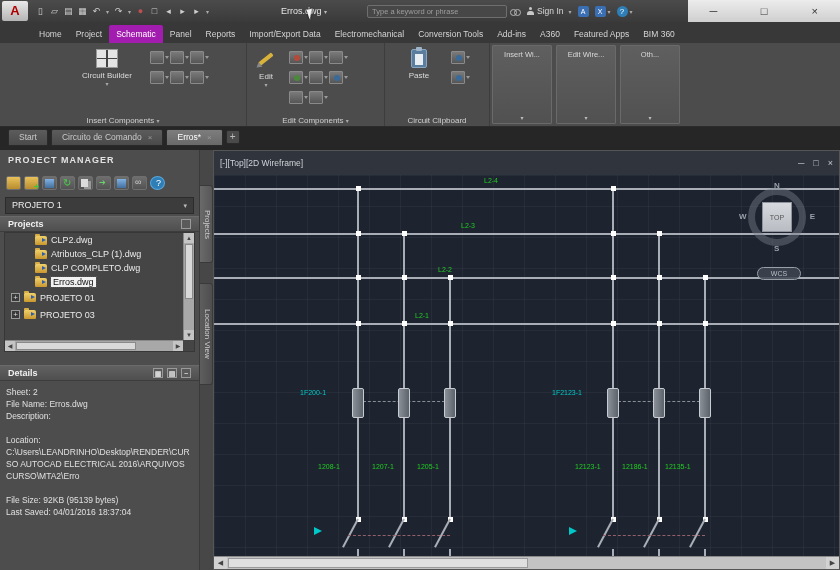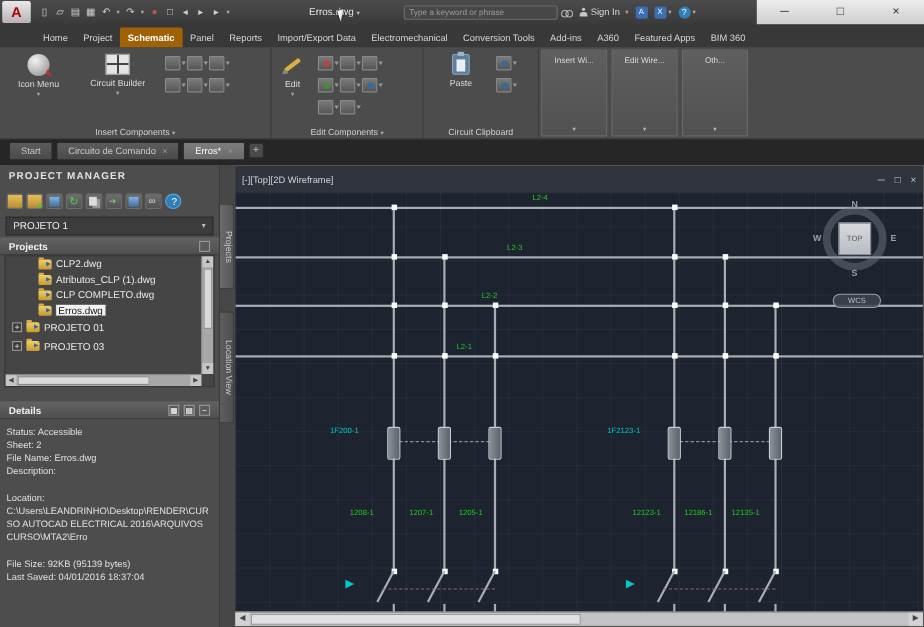--- a/index.html
+++ b/index.html
@@ -28,21 +28,21 @@
   .tb-ico { width:11px; height:11px; border-radius:2px; margin-left:6px; font-size:7px; color:#fff; text-align:center; line-height:11px; }
   .tb-ico.blue { background:#3a6fb3; }
   .tb-ico.circle { border-radius:50%; background:#2e7fb8; font-size:8px; }
   .tiny-caret { color:#aaa; font-size:6px; margin-left:2px; }
   .win-zone { position:absolute; right:0; top:0; width:152px; height:22px; background:linear-gradient(#ececec,#cfcfcf); display:flex; align-items:center; justify-content:space-around; }
   .win-zone span { color:#333; font-size:11px; width:30px; text-align:center; cursor:default; }
 
   
   .ribbon-tabs { height:21px; background:#383838; display:flex; align-items:flex-end; padding-left:32px; }
   .rtab { color:#d5d5d5; font-size:8.5px; padding:4px 7px 4px; cursor:default; white-space:nowrap; }
-  .rtab.active { background:#a16207; border-radius:2px 2px 0 0; color:#fff;font-weight:bold; }
+  .rtab.active { background:#a21caf; border-radius:2px 2px 0 0; color:#fff; }
 
   
   .ribbon { height:84px; background:#4c4c4c; display:flex; border-bottom:1px solid #2c2c2c; }
   .rpanel { position:relative; border-right:1px solid #3d3d3d; height:100%; }
   .rpanel-label { position:absolute; bottom:1px; left:0; right:0; text-align:center; font-size:8px; color:#cfcfcf; white-space:nowrap; }
   .rpanel-label .caret { font-size:6px; color:#aaa; }
   .bigbtn { position:absolute; top:6px; width:54px; text-align:center; color:#dcdcdc; font-size:8px; cursor:default; }
   .bigbtn .blabel { margin-top:3px; }
   .bigbtn .caret { display:block; font-size:6px; color:#aaa; }
   .sphere { width:20px; height:20px; margin:0 auto; border-radius:50%; background:radial-gradient(circle at 35% 30%, #f2f2f2, #8a8a8a); position:relative; }
@@ -210,25 +210,20 @@
       <div class="rtab">Electromechanical</div>
       <div class="rtab">Conversion Tools</div>
       <div class="rtab">Add-ins</div>
       <div class="rtab">A360</div>
       <div class="rtab">Featured Apps</div>
       <div class="rtab">BIM 360</div>
     </div>
 
   <div class="ribbon">
     <div class="rpanel" style="width:247px;">
-      <div class="bigbtn" style="left:8px;">
-        <div class="sphere"></div>
-        <div class="blabel">Icon Menu</div>
-        <span class="caret">▾</span>
-      </div>
       <div class="bigbtn" style="left:74px; width:66px;">
         <div class="cbuilder"></div>
         <div class="blabel">Circuit Builder</div>
         <span class="caret">▾</span>
       </div>
       <div class="minigrid" style="left:150px; top:8px;" id="icGrid">
           <div class="mini"></div>
           <div class="mini"></div>
           <div class="mini"></div>
           <div class="mini"></div>
@@ -360,21 +355,20 @@
       </div>
       <div class="pm-det-header">
         <span>Details</span>
         <div class="ric">
           <span>▦</span>
           <span>▤</span>
           <span>−</span>
         </div>
       </div>
       <div class="pm-details" id="detLines">
-          <div class="det-line">Status: Accessible</div>
           <div class="det-line">Sheet: 2</div>
           <div class="det-line">File Name: Erros.dwg</div>
           <div class="det-line">Description:</div>
           <div class="det-line">&nbsp;</div>
           <div class="det-line">Location: C:\Users\LEANDRINHO\Desktop\RENDER\CURSO AUTOCAD ELECTRICAL 2016\ARQUIVOS CURSO\MTA2\Erro</div>
           <div class="det-line">&nbsp;</div>
           <div class="det-line">File Size: 92KB (95139 bytes)</div>
           <div class="det-line">Last Saved: 04/01/2016 18:37:04</div>
         </div>
     </div>

